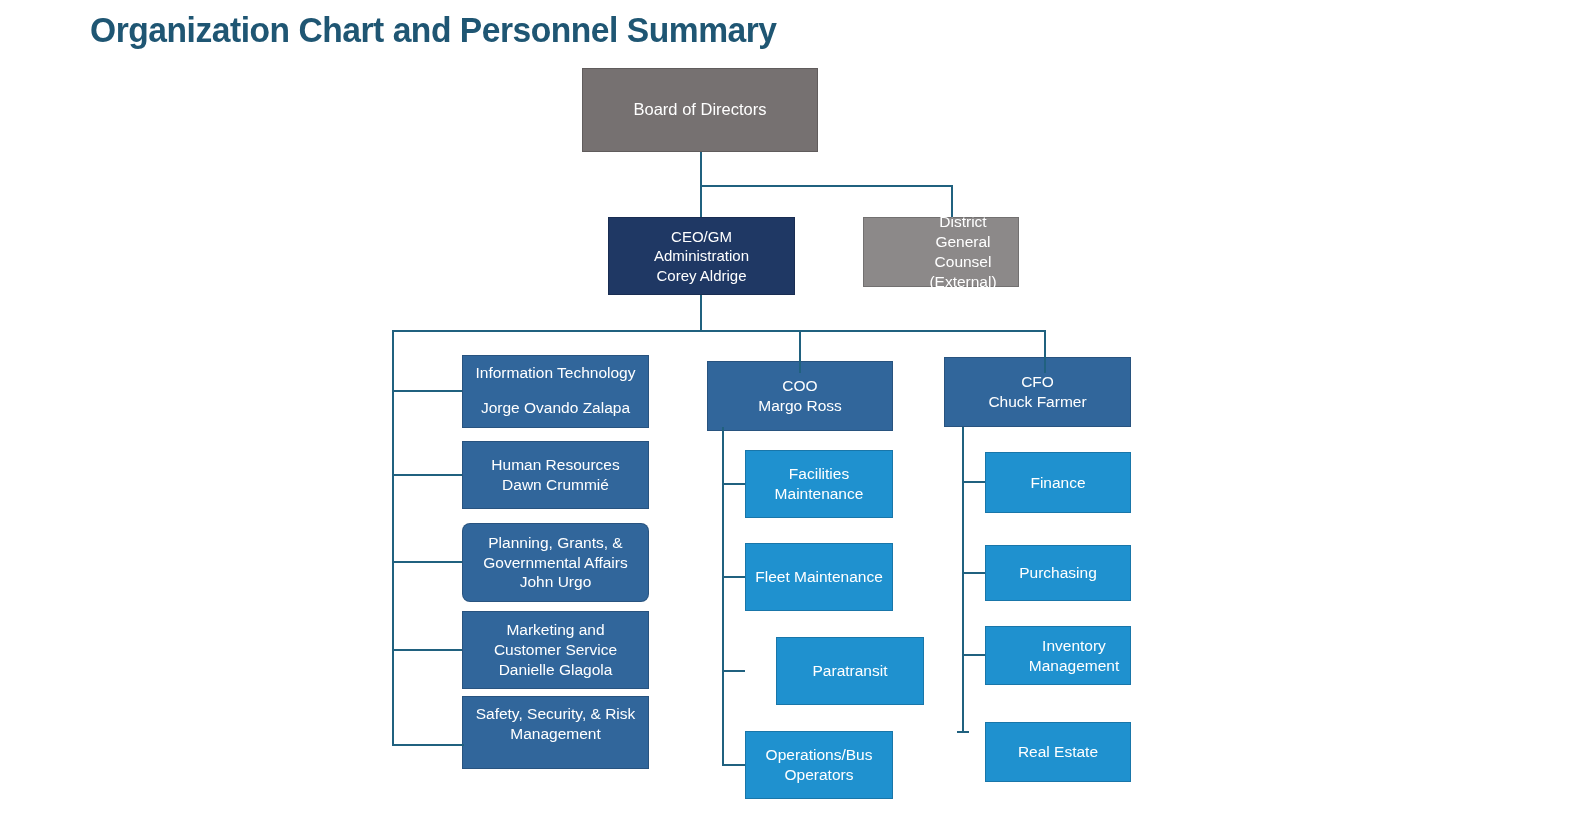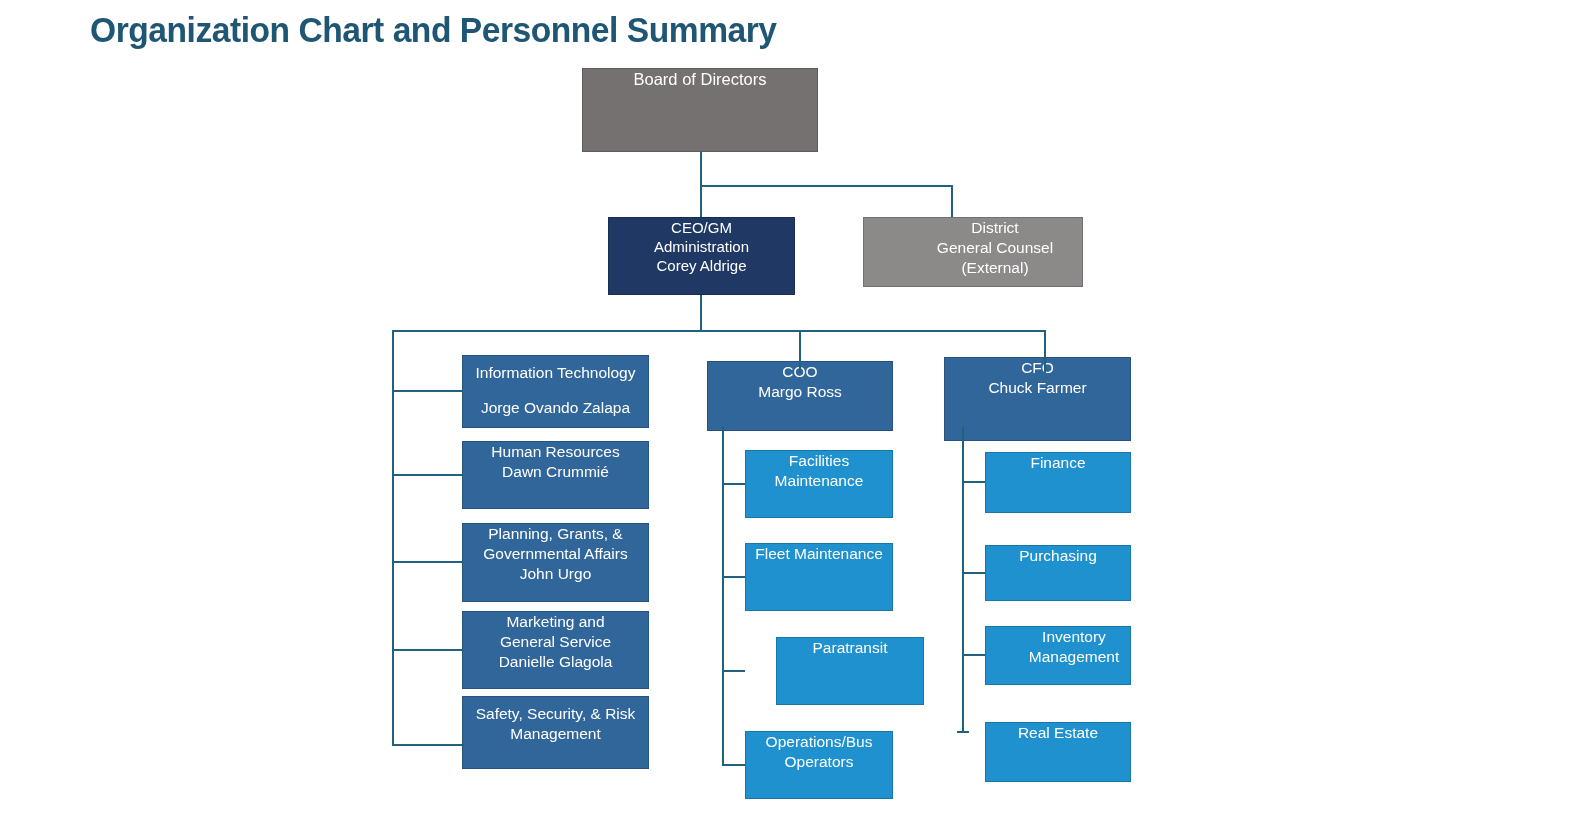--- a/index.html
+++ b/index.html
@@ -15,41 +15,41 @@
   body{font-family:"Liberation Sans", sans-serif;}
   .canvas{position:relative;width:1576px;height:819px;background:#ffffff;overflow:hidden;}
   .page-title{
     position:absolute;left:90px;top:10px;
     font-size:35px;font-weight:bold;color:var(--title-text);
     letter-spacing:-0.5px;transform:scaleX(0.96);transform-origin:left top;
     white-space:nowrap;
   }
   .box{
     position:absolute;box-sizing:border-box;
-    display:flex;flex-direction:column;align-items:center;justify-content:flex-start;
+    display:flex;flex-direction:column;align-items:center;justify-content:center;
     color:#ffffff;text-align:center;
     font-size:15.5px;line-height:1.28;
     border:1px solid rgba(0,0,0,0.18);
     z-index:2;
   }
   .box .ln{display:block;}
   .gapbox{justify-content:space-between;padding:7px 4px 9px 4px;}
   .board{left:582px;top:68px;width:236px;height:84px;background:var(--board);font-size:16.5px;}
   .ceo{left:608px;top:217px;width:187px;height:78px;background:var(--ceo);font-size:15px;}
-  .counsel{left:863px;top:217px;width:220px;height:70px;background:var(--counsel);padding-left:44px;}
+  .counsel{left:863px;top:217px;width:156px;height:70px;background:var(--counsel);padding-left:44px;}
   .dept{left:462px;width:187px;background:var(--dept);}
   .d-it{top:355px;height:73px;}
   .d-hr{top:441px;height:68px;}
-  .d-pl{top:523px;height:79px;}
+  .d-pl{top:523px;height:79px;border-radius:8px;}
   .d-mk{top:611px;height:78px;}
   .d-sf{top:696px;height:73px;gap:28px;}
   .t-mk{max-width:128px;}
   .t-sf{max-width:182px;}
   .coo{left:707px;top:361px;width:186px;height:70px;background:var(--dept);}
-  .cfo{left:944px;top:357px;width:187px;height:84px;background:var(--dept);}
+  .cfo{left:944px;top:357px;width:187px;height:70px;background:var(--dept);}
   .unit{background:var(--unit);}
   .u-coo{left:745px;width:148px;}
   .u1{top:450px;height:68px;}
   .u2{top:543px;height:68px;}
   .u3{top:637px;height:68px;margin-left:31px;}
   .u4{top:731px;height:68px;}
   .u-cfo{left:985px;width:146px;}
   .f1{top:452px;height:61px;}
   .f2{top:545px;height:56px;}
   .f3{top:626px;height:59px;padding-left:32px;}
@@ -110,21 +110,21 @@
   </div>
   <div class="box dept d-hr">
     <span class="ln">Human Resources</span>
     <span class="ln">Dawn Crummié</span>
   </div>
   <div class="box dept d-pl">
     <span class="ln">Planning, Grants, &amp; Governmental Affairs</span>
     <span class="ln">John Urgo</span>
   </div>
   <div class="box dept d-mk">
-    <span class="ln t-mk">Marketing and General Service</span>
+    <span class="ln t-mk">Marketing and Customer Service</span>
     <span class="ln">Danielle Glagola</span>
   </div>
   <div class="box dept d-sf gapbox">
     <span class="ln t-sf">Safety, Security, &amp; Risk Management</span>
     <span class="ln">Gregory Strecker</span>
   </div>
 
   <div class="box coo">
     <span class="ln">COO</span>
     <span class="ln">Margo Ross</span>

